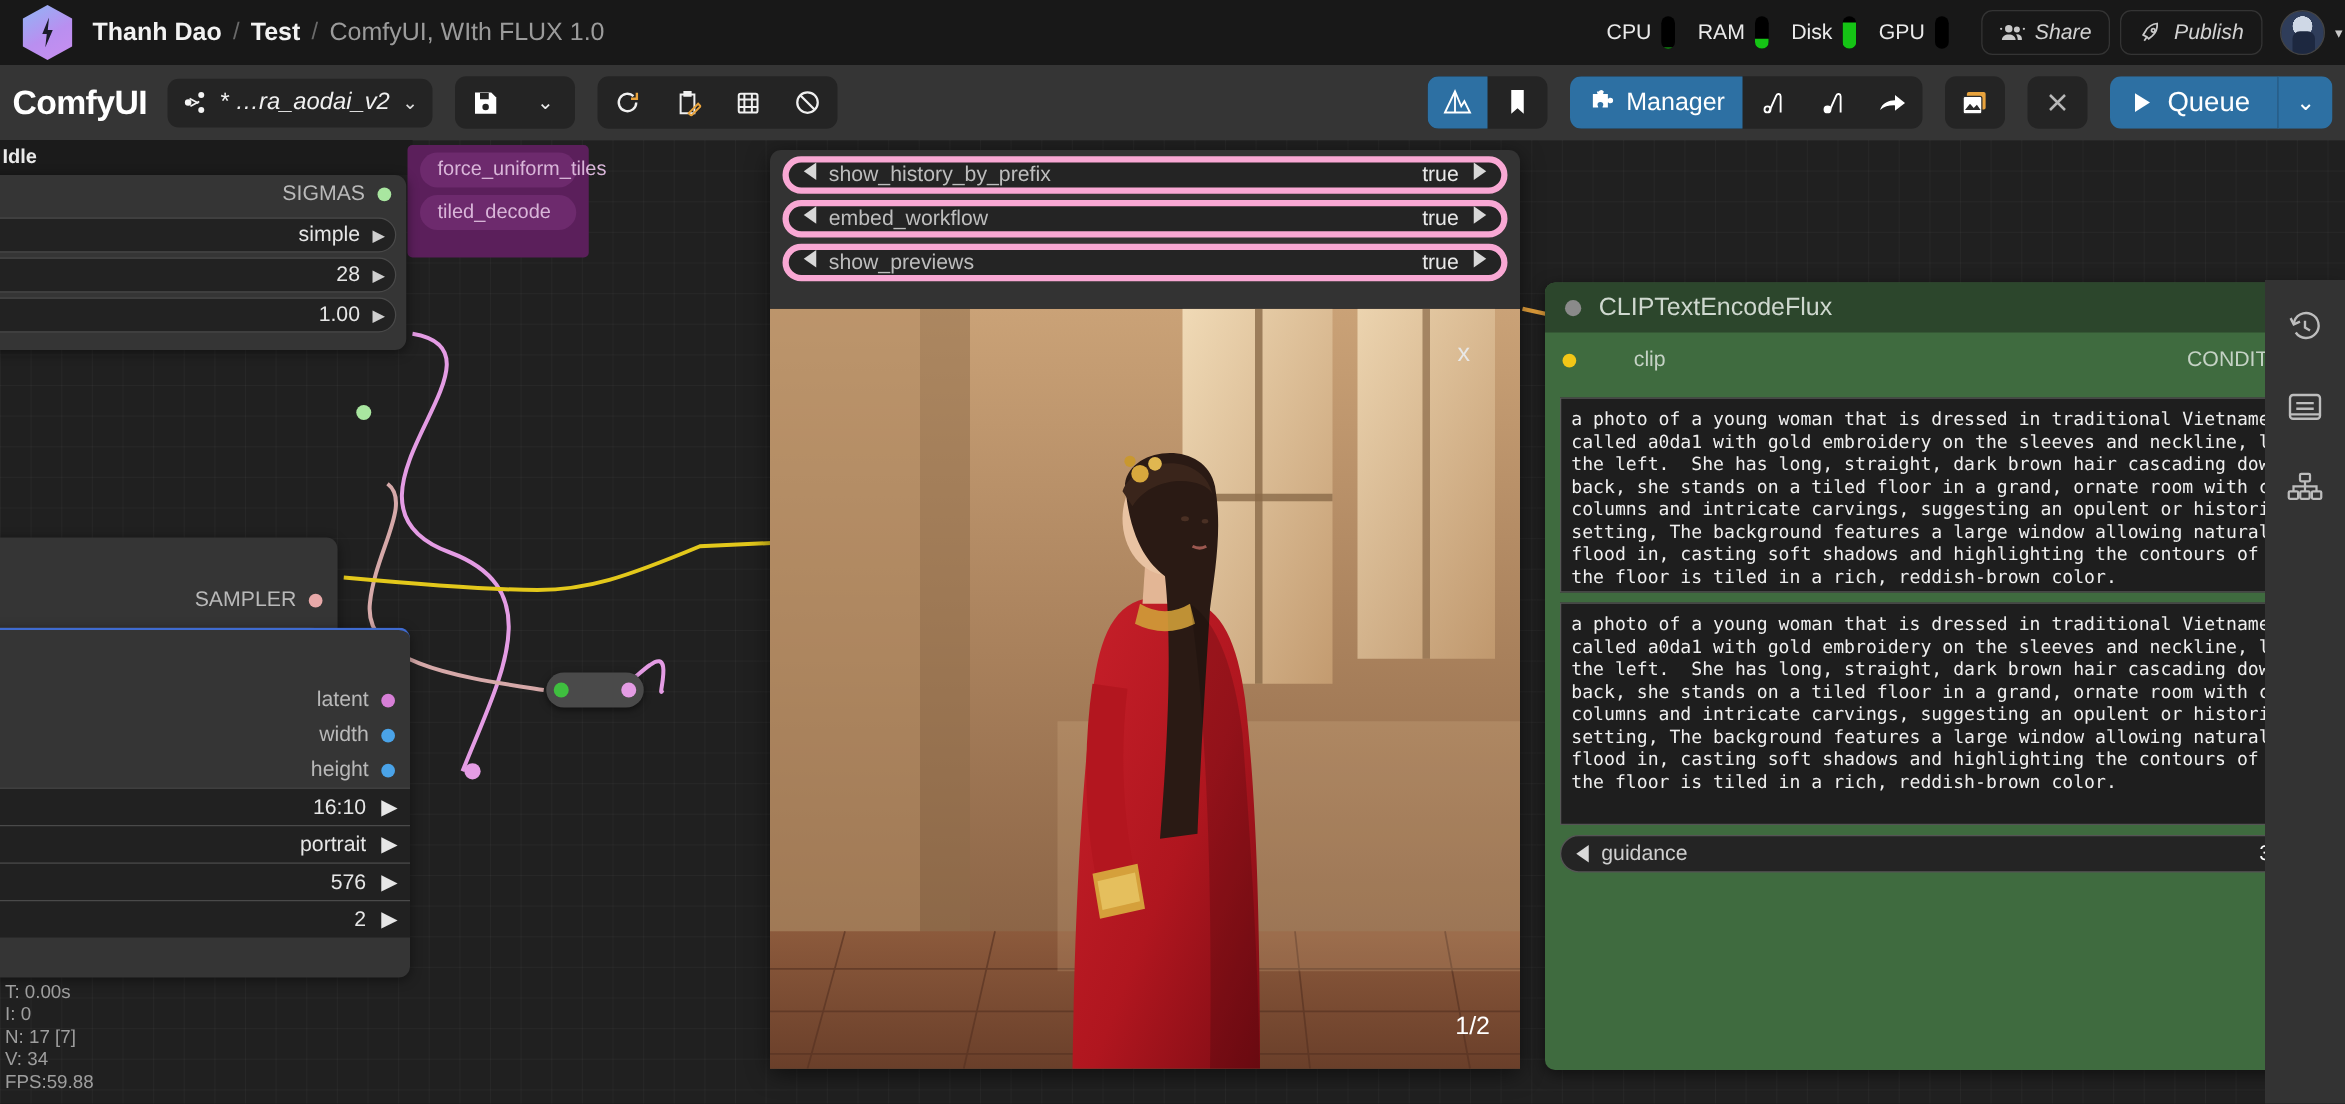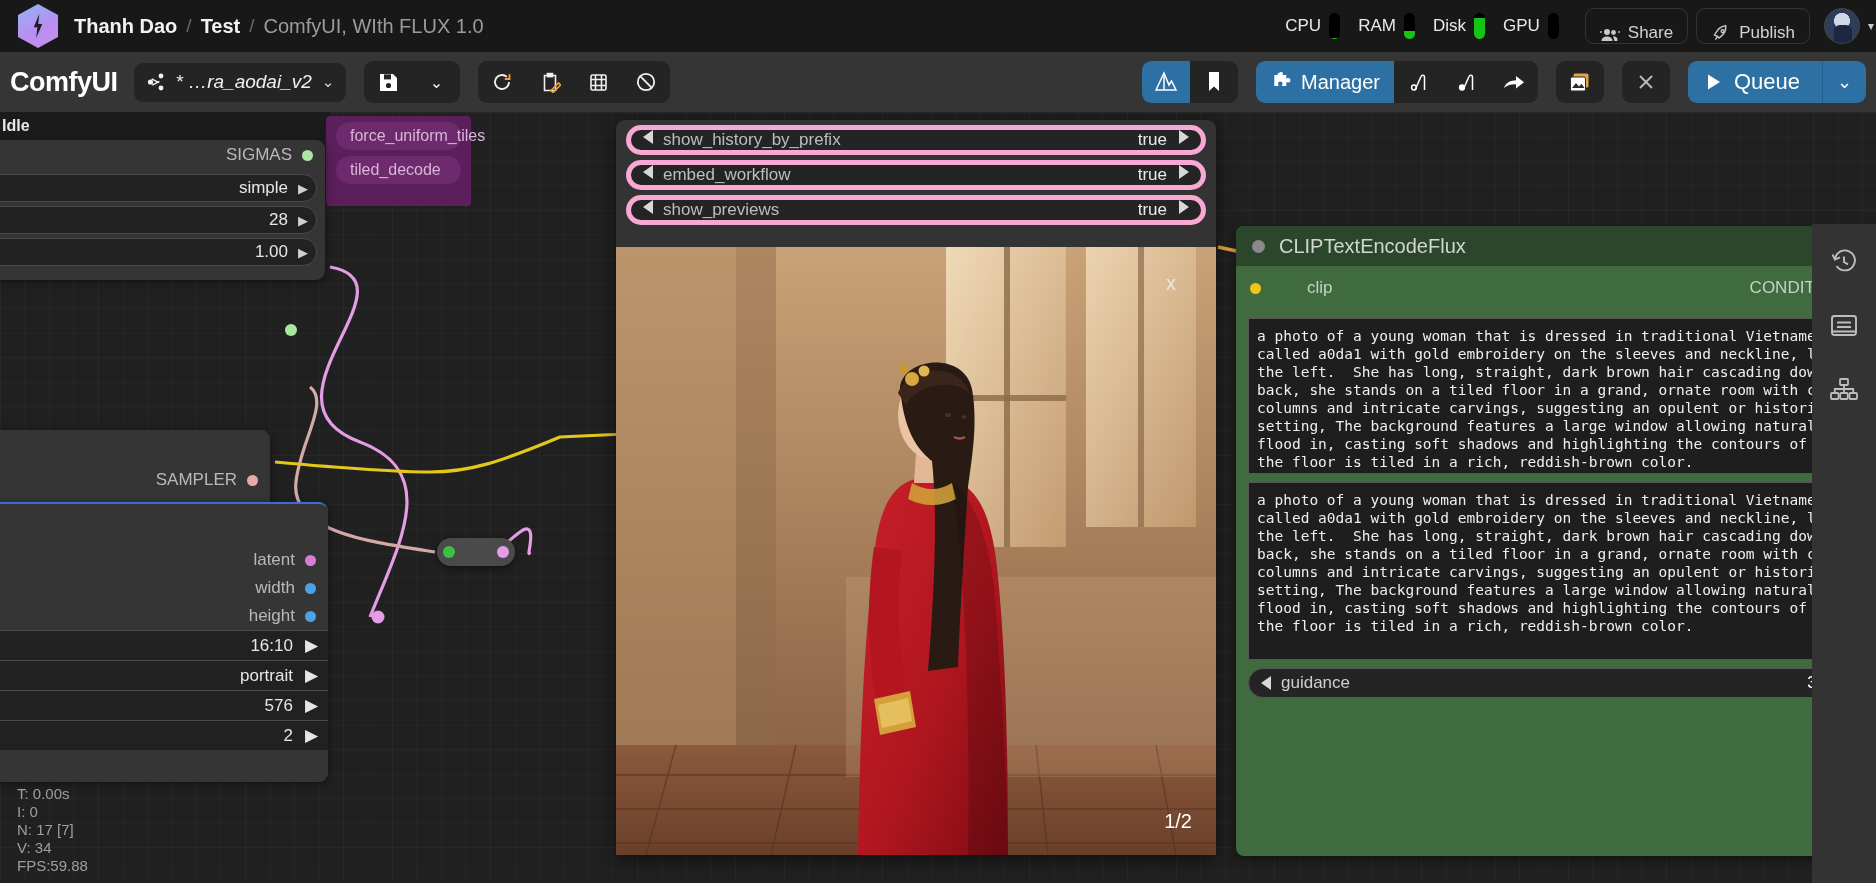--- a/index.html
+++ b/index.html
@@ -22,23 +22,23 @@
   .crumb-sep { color:#6a6a6a; margin:0 9px; font-size:19px; }
   .crumb-dim { color:#9b9b9b; font-weight:400; }
 
   .topright { margin-left:auto; display:flex; align-items:center; padding-right:2px; gap:0px; }
   .meter { display:flex; align-items:center; margin-right:18px; }
   .meter-label { color:#eaeaea; font-size:17px; margin-right:8px; }
   .meter-bar { width:11px; height:26px; border-radius:6px; background:#000;
     position:relative; overflow:hidden; }
   .meter-fill { position:absolute; left:0; bottom:0; width:100%; background:#15c415; }
 
-  .tbtn { display:flex; align-items:flex-end; gap:8px; height:36px; padding:0 14px;
+  .tbtn { display:flex; align-items:center; gap:8px; height:36px; padding:0 14px;
     border:1px solid #343434; border-radius:9px; color:#d2d2d2; font-size:17px;
-    background:transparent; margin-left:8px; cursor:pointer; }
+    background:transparent; margin-left:8px; cursor:pointer;font-style:italic; }
   .avatar { width:36px; height:36px; border-radius:50%; margin-left:14px;
     background:radial-gradient(circle at 50% 35%, #cfd8e6 0 28%, #2f3d5a 29% 100%);
     border:1px solid #444; position:relative; overflow:hidden; }
   .avatar::after{ content:""; position:absolute; left:9px; top:16px; width:18px; height:22px;
     background:#1d2840; border-radius:6px 6px 0 0; }
   .caret-small { margin-left:8px; color:#c9c9c9; font-size:12px; }
 
   
   .comfybar { position:absolute; left:0; top:52px; width:1876px; height:60px;
     background:#353535; display:flex; align-items:center; }
@@ -126,21 +126,21 @@
     color:#c5d2c5; font-size:17px;gap:36px; }
   .gnode-ta { background:#1e1e1e; border:1px solid #555; margin:8px 12px;
     color:#efefef; font-family:"DejaVu Sans Mono", monospace; font-size:14.5px;
     line-height:18px; padding:8px 8px; white-space:pre; overflow:hidden; cursor:text; }
   .gwidget { height:30px; margin:8px 12px; border-radius:15px; background:#242424;
     border:1px solid #555; display:flex; align-items:center; padding:0 12px;
     color:#cfcfcf; font-size:17px; cursor:pointer; }
   .gwidget .val { margin-left:auto; color:#fff; margin-right:10px; }
 
   
-  .stats { position:absolute; left:17px; bottom:8px; color:#9e9e9e; font-size:15px;
+  .stats { position:absolute; left:4px; bottom:8px; color:#9e9e9e; font-size:15px;
     line-height:18px; }
 
   
   .rsb { position:absolute; right:0; top:112px; width:64px; height:771px;
     background:#333; display:flex; flex-direction:column; align-items:center;
     padding-top:18px; gap:24px; }
   .rsb-ico { width:40px; height:40px; display:flex; align-items:center;
     justify-content:center; color:#bdbdbd; cursor:pointer; }
   .rsb-bottom { margin-top:auto; display:flex; flex-direction:column; gap:22px;
     padding-bottom:20px; align-items:center; }

